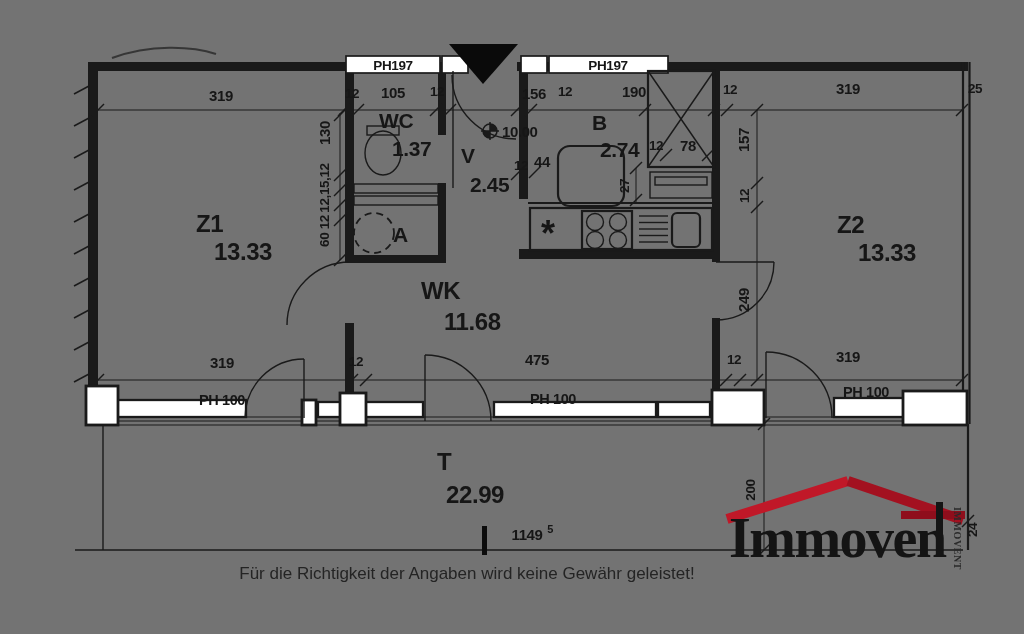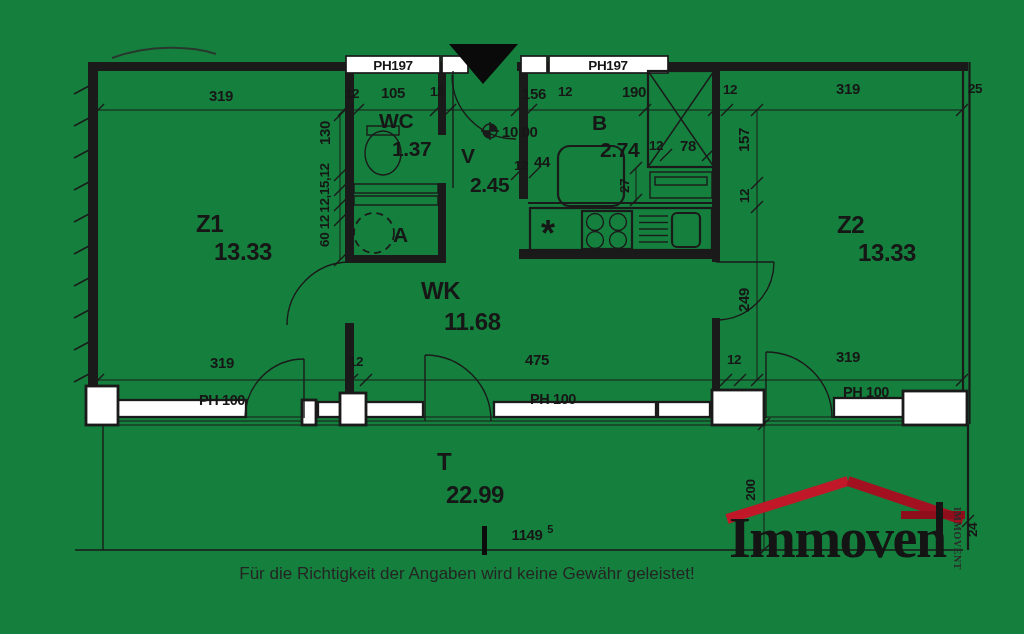--- a/index.html
+++ b/index.html
@@ -1,16 +1,16 @@
 <!DOCTYPE html>
 <html><head>
 <meta charset="utf-8">
 <style>
   html,body{margin:0;padding:0;background:#ffffff;}
-  #stage{position:relative;width:1024px;height:634px;background:#15803d;overflow:hidden;
+  #stage{position:relative;width:1024px;height:634px;background:#737373;overflow:hidden;
          font-family:"Liberation Sans",sans-serif;}
   svg{display:block;}
   
   .wall{fill:#1a1a1a;stroke:none;}
   .thin{stroke:#1a1a1a;stroke-width:1.4;fill:none;}
   .med{stroke:#1a1a1a;stroke-width:2.2;fill:none;}
   .dimline{stroke:#1a1a1a;stroke-width:1;fill:none;}
   .tick{stroke:#1a1a1a;stroke-width:1.5;fill:none;}
   .sill{fill:#ffffff;stroke:#1a1a1a;stroke-width:2.3;}
   .pier{fill:#ffffff;stroke:#1a1a1a;stroke-width:2.8;}

